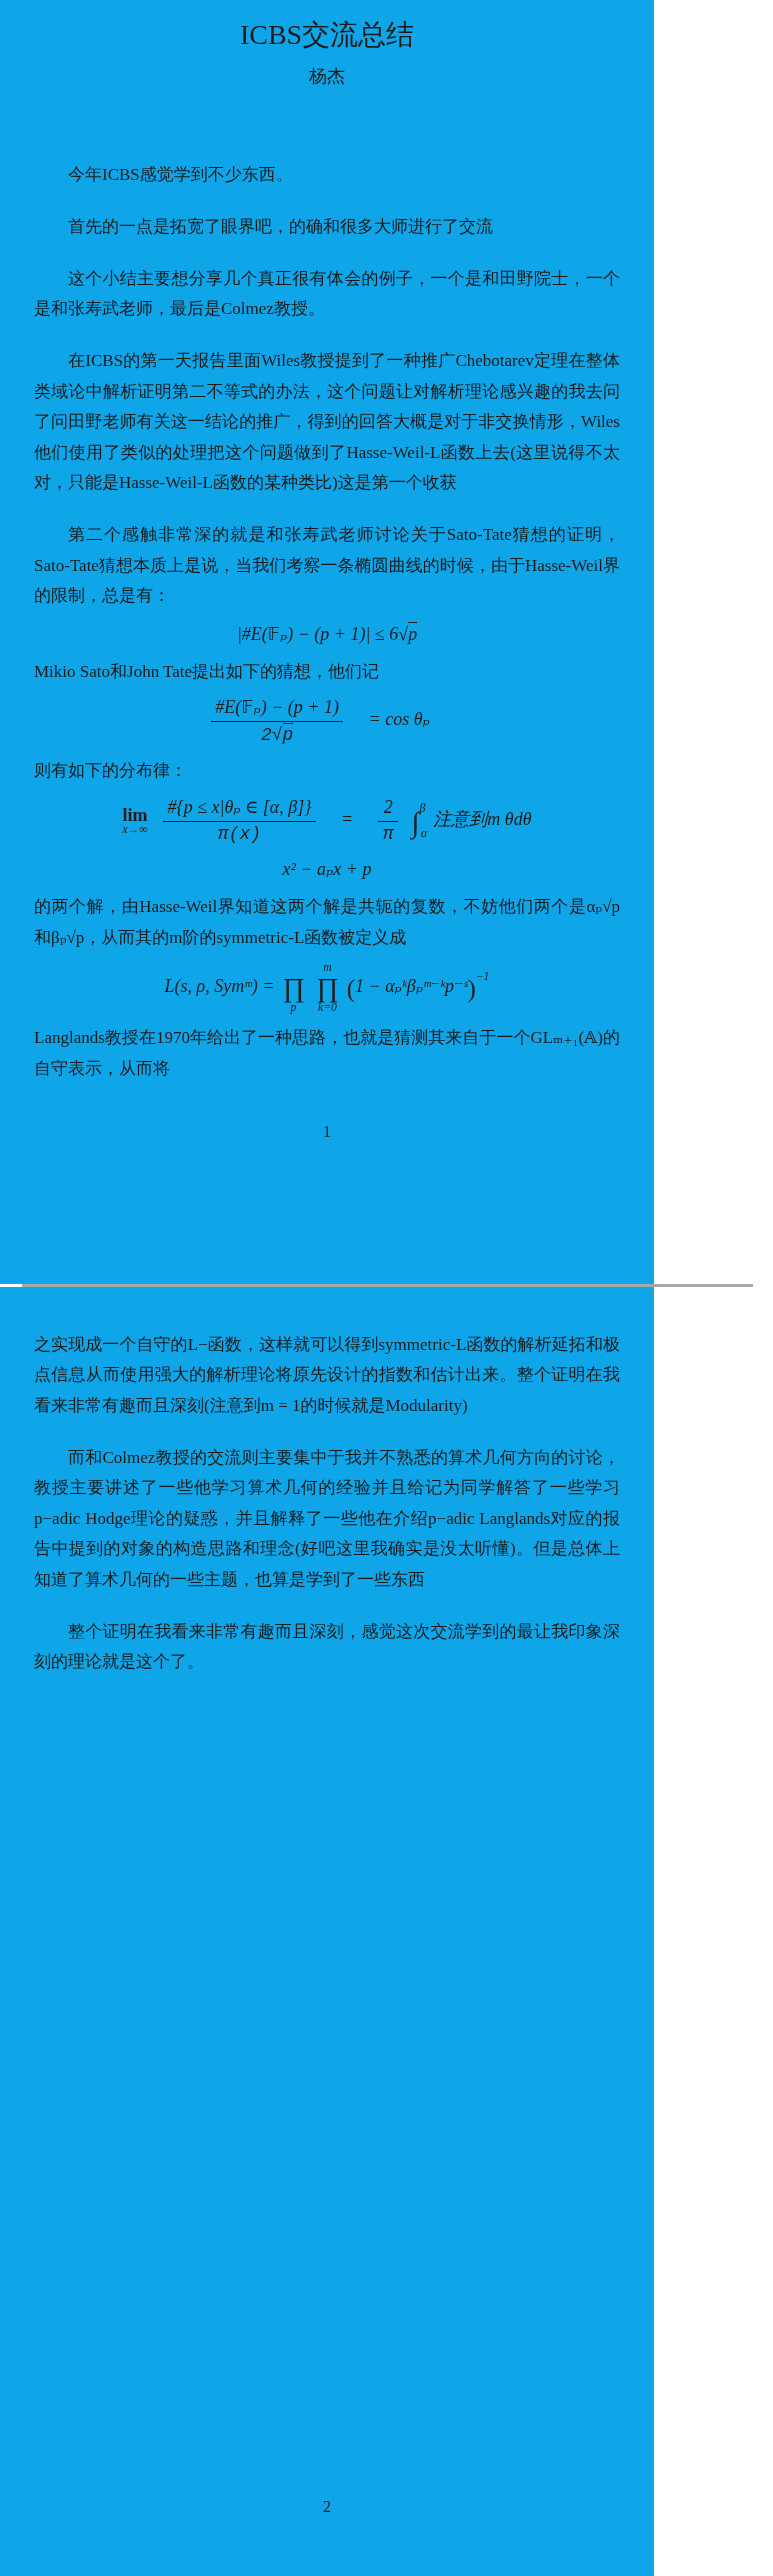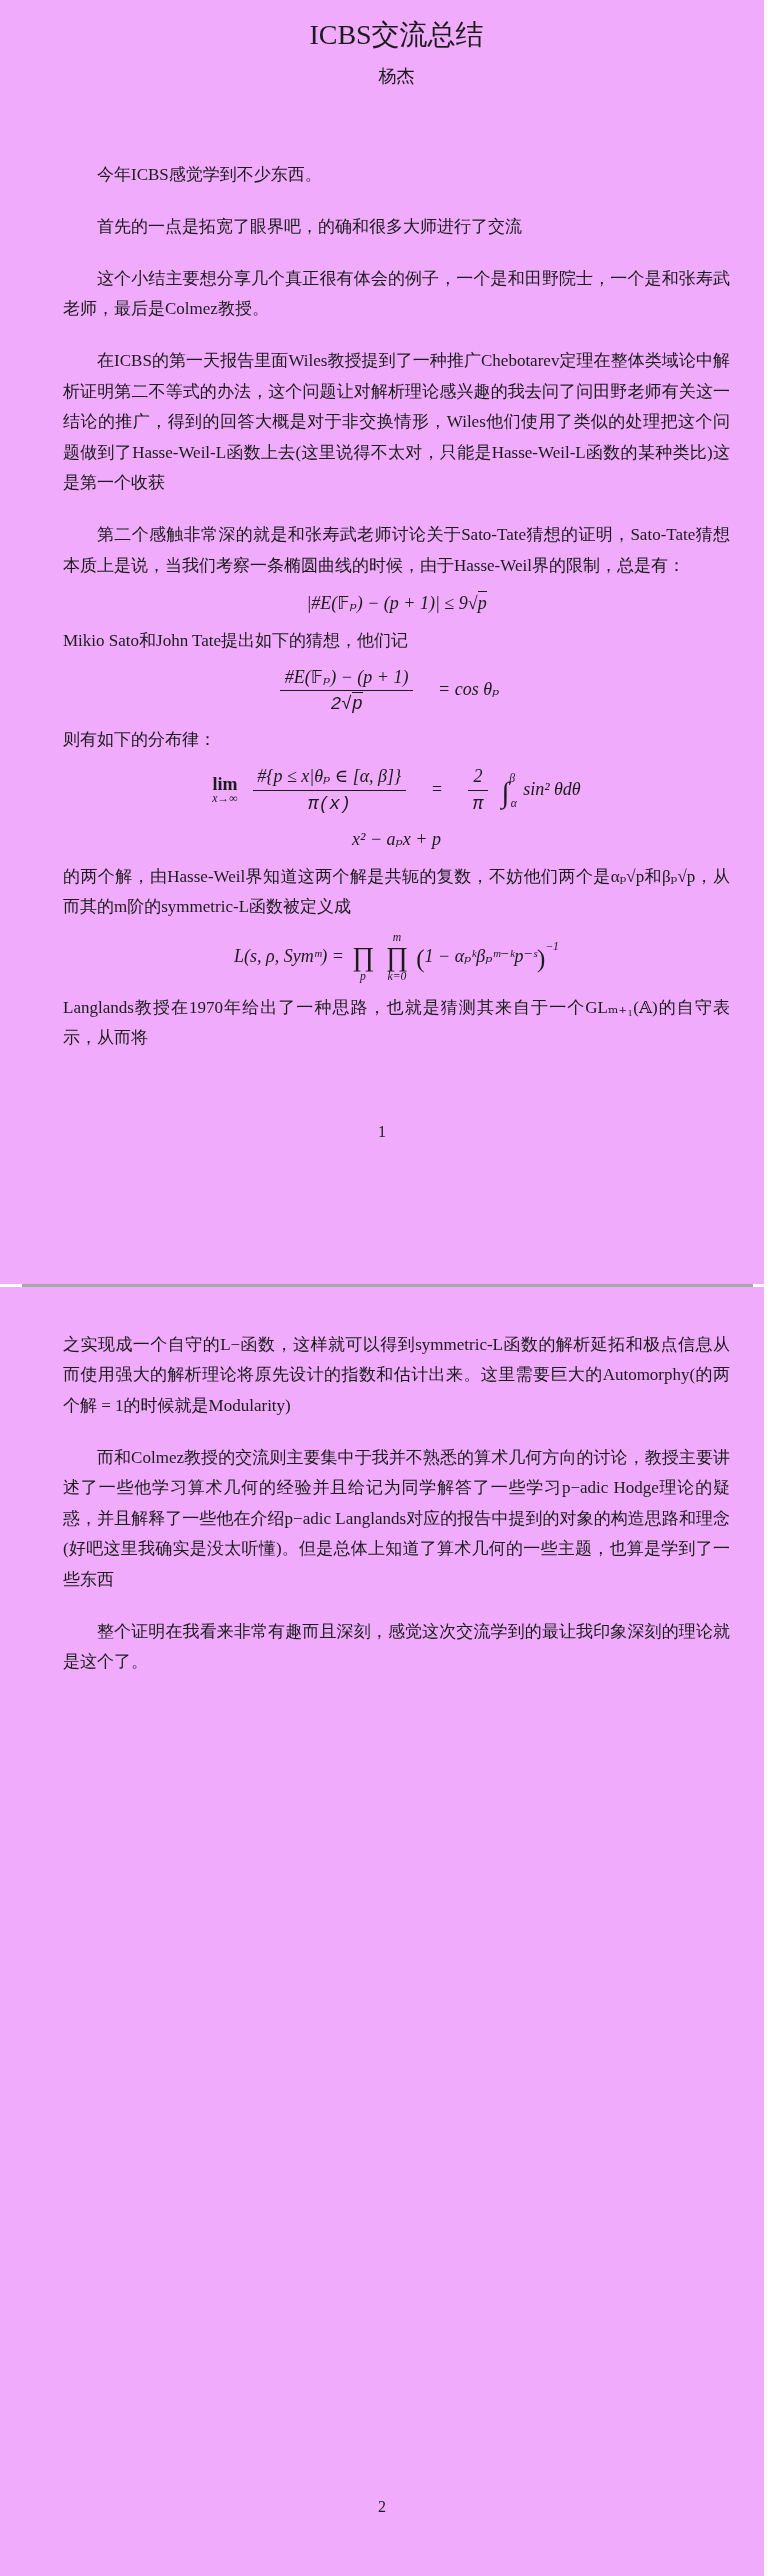--- a/index.html
+++ b/index.html
@@ -2,21 +2,21 @@
 <html style="font-size:14.3px"><head>
 <meta charset="utf-8">
 <style>
   html,body{margin:0;padding:0;background:#ffffff;}
   body{
     width:774px;
     font-family:"Liberation Serif","DejaVu Serif","DejaVu Sans",serif;
     color:#1b1b1b;
     -webkit-font-smoothing:antialiased;
   }
-  .page{position:relative;width:735px;background:#f0abfc;padding-left:29px;}
+  .page{position:relative;width:654px;background:#0ea5e9;}
   .page-1{height:1284px;}
   .page-2{height:1289px;}
   .page-divider{height:2.7px;background:#a8a8a8;margin:0 21.5px;}
   .content{padding:0 34px;}
   .doc-title{
     padding-top:18px;
     text-align:center;
     font-size:28px;
     line-height:34px;
     font-weight:normal;
@@ -85,21 +85,21 @@
 
     <p class="para indent">首先的一点是拓宽了眼界吧，的确和很多大师进行了交流</p>
 
     <p class="para indent">这个小结主要想分享几个真正很有体会的例子，一个是和田野院士，一个是和张寿武老师，最后是Colmez教授。</p>
 
     <p class="para indent">在ICBS的第一天报告里面Wiles教授提到了一种推广Chebotarev定理在整体类域论中解析证明第二不等式的办法，这个问题让对解析理论感兴趣的我去问了问田野老师有关这一结论的推广，得到的回答大概是对于非交换情形，Wiles他们使用了类似的处理把这个问题做到了Hasse-Weil-L函数上去(这里说得不太对，只能是Hasse-Weil-L函数的某种类比)这是第一个收获</p>
 
     <p class="para indent">第二个感触非常深的就是和张寿武老师讨论关于Sato-Tate猜想的证明，Sato-Tate猜想本质上是说，当我们考察一条椭圆曲线的时候，由于Hasse-Weil界的限制，总是有：</p>
 
     <div class="formula">
-      <span>|#E(𝔽ₚ) − (p + 1)| ≤ 9</span><span class="sqrt-sym">√</span><span class="rad">p</span>
+      <span>|#E(𝔽ₚ) − (p + 1)| ≤ 6</span><span class="sqrt-sym">√</span><span class="rad">p</span>
     </div>
 
     <p class="para tight">Mikio Sato和John Tate提出如下的猜想，他们记</p>
 
     <div class="formula">
       <span class="frac">
         <span class="num">#E(𝔽ₚ) − (p + 1)</span>
         <span class="den"><span>2√</span><span class="rad">p</span></span>
       </span>
       <span class="eqsp">= cos θₚ</span>
@@ -115,21 +115,21 @@
       <span class="frac">
         <span class="num">#{p ≤ x|θₚ ∈ [α, β]}</span>
         <span class="den">π(x)</span>
       </span>
       <span class="eqsp">=</span>
       <span class="frac">
         <span class="num">2</span>
         <span class="den">π</span>
       </span>
       <span class="intwrap"><span class="int">∫</span><span class="int-sup">β</span><span class="int-sub">α</span></span>
-      <span>sin² θdθ</span>
+      <span>注意到m θdθ</span>
     </div>
 
 
     <div class="formula">x² − aₚx + p</div>
 
     <p class="para tight">的两个解，由Hasse-Weil界知道这两个解是共轭的复数，不妨他们两个是αₚ√p和βₚ√p，从而其的m阶的symmetric-L函数被定义成</p>
 
     <div class="formula">
       <span>L(s, ρ, Symᵐ) =</span>
       <span class="bigop">
@@ -149,21 +149,21 @@
 
   </div>
   <div class="pageno pageno-1">1</div>
 </div>
 
 <div class="page-divider"></div>
 
 <div class="page page-2">
   <div class="content" style="padding-top:43px;">
 
-    <p class="para" style="margin-top:0;">之实现成一个自守的L−函数，这样就可以得到symmetric-L函数的解析延拓和极点信息从而使用强大的解析理论将原先设计的指数和估计出来。这里需要巨大的Automorphy(的两个解 = 1的时候就是Modularity)</p>
+    <p class="para" style="margin-top:0;">之实现成一个自守的L−函数，这样就可以得到symmetric-L函数的解析延拓和极点信息从而使用强大的解析理论将原先设计的指数和估计出来。整个证明在我看来非常有趣而且深刻(注意到m = 1的时候就是Modularity)</p>
 
     <p class="para indent">而和Colmez教授的交流则主要集中于我并不熟悉的算术几何方向的讨论，教授主要讲述了一些他学习算术几何的经验并且给记为同学解答了一些学习p−adic Hodge理论的疑惑，并且解释了一些他在介绍p−adic Langlands对应的报告中提到的对象的构造思路和理念(好吧这里我确实是没太听懂)。但是总体上知道了算术几何的一些主题，也算是学到了一些东西</p>
 
     <p class="para indent">整个证明在我看来非常有趣而且深刻，感觉这次交流学到的最让我印象深刻的理论就是这个了。</p>
 
   </div>
   <div class="pageno pageno-2">2</div>
 </div>
 
 

